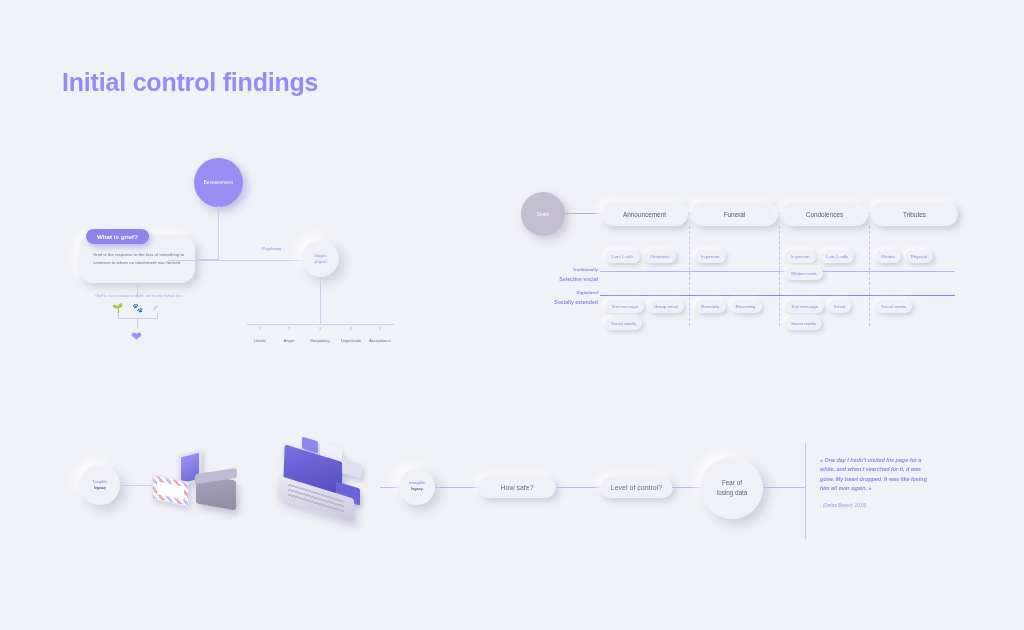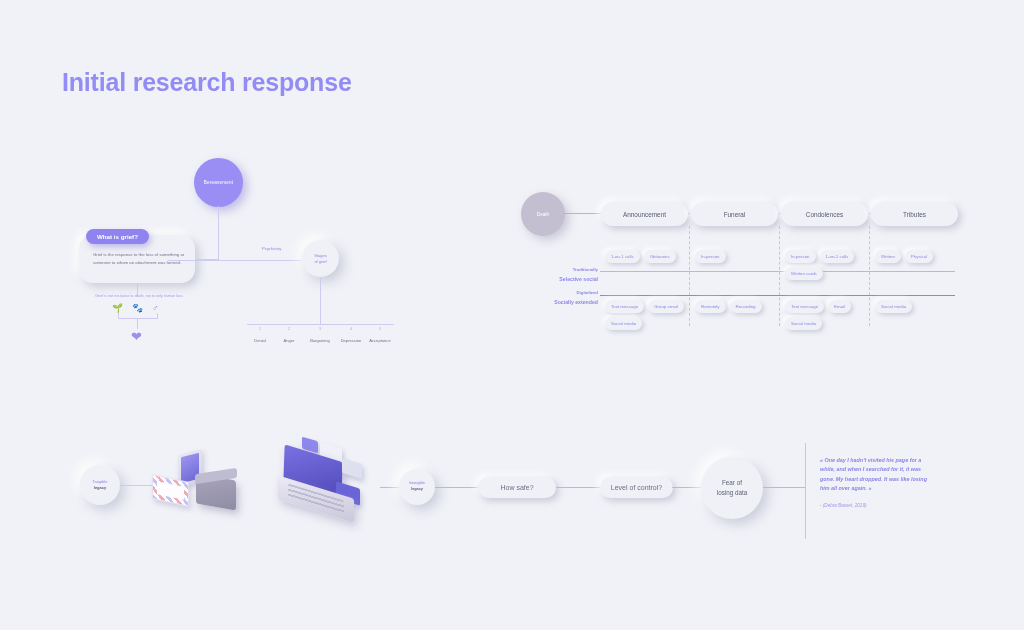--- a/index.html
+++ b/index.html
@@ -212,21 +212,21 @@
   #lap-card1 { left:44px; top:-8px; width:22px; height:16px; background:#eff0f8; }
   #lap-card2 { left:66px; top:8px;  width:20px; height:15px; background:#dfe0ef; }
   #lap-card3 { left:60px; top:32px; width:24px; height:17px; background:#6a64d8; }
   #lap-card4 { left:26px; top:-14px; width:16px; height:12px; background:#8e87ee; }
 </style>
 </head>
 <body>
 
 <div id="canvas">
 
-  <div class="abs" id="page-title">Initial research response</div>
+  <div class="abs" id="page-title">Initial control findings</div>
 
   <div class="abs" id="bereavement-node">Bereavement</div>
   <div class="abs line-soft" id="bereavement-stem"></div>
 
   <div class="abs" id="grief-card">
     <div id="grief-card-text">Grief is the response to the loss of something or someone to whom an attachment was formed.</div>
   </div>
   <div class="abs" id="grief-chip">What is grief?</div>
   <div class="abs line-soft" id="grief-card-connector"></div>
 

